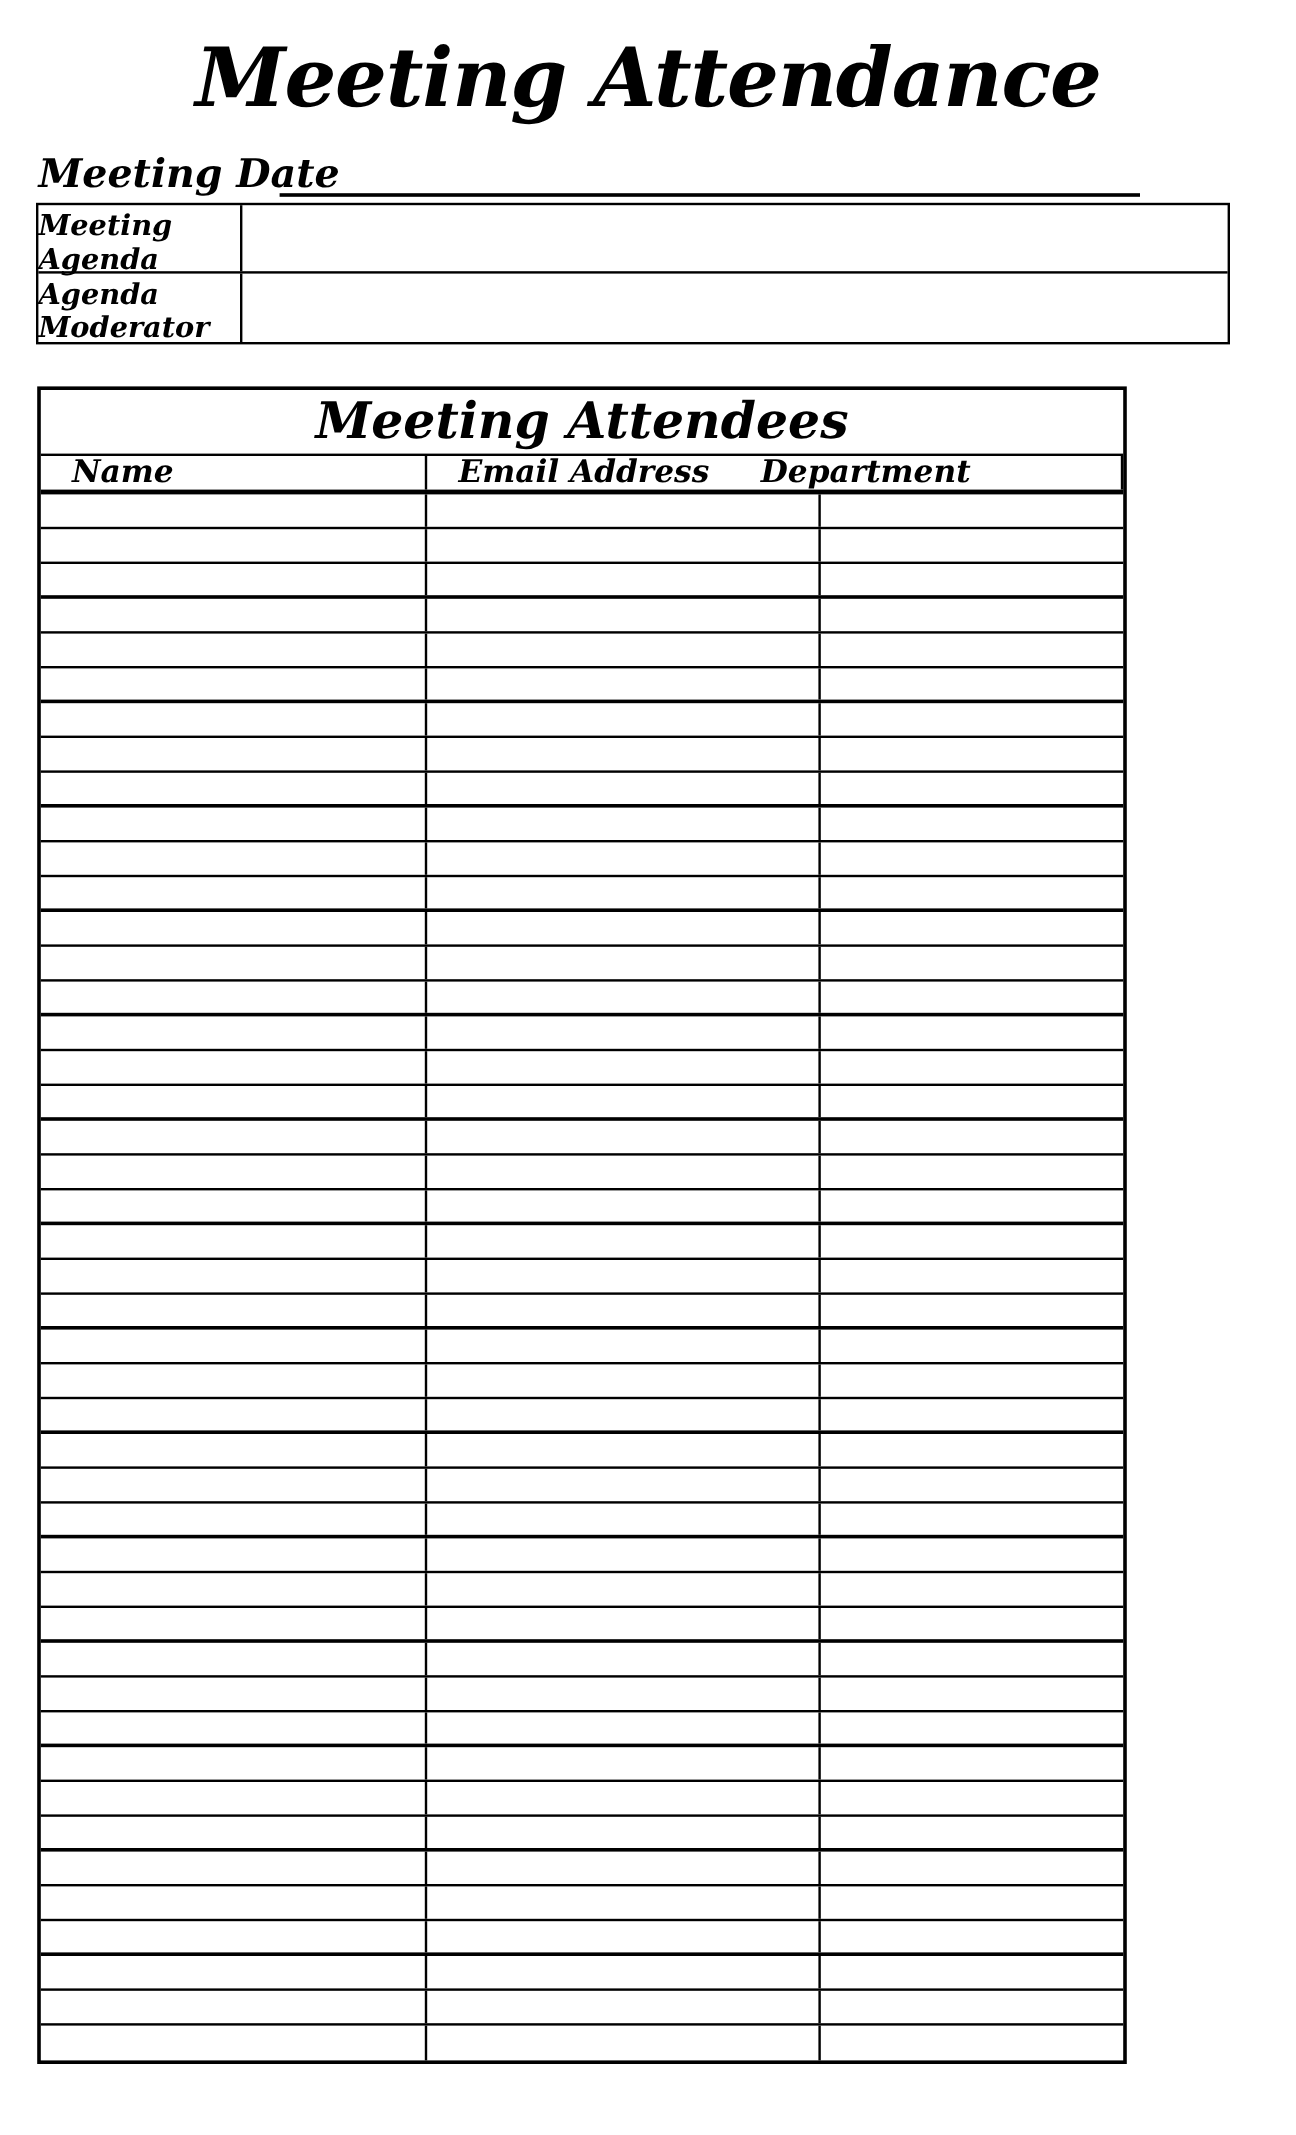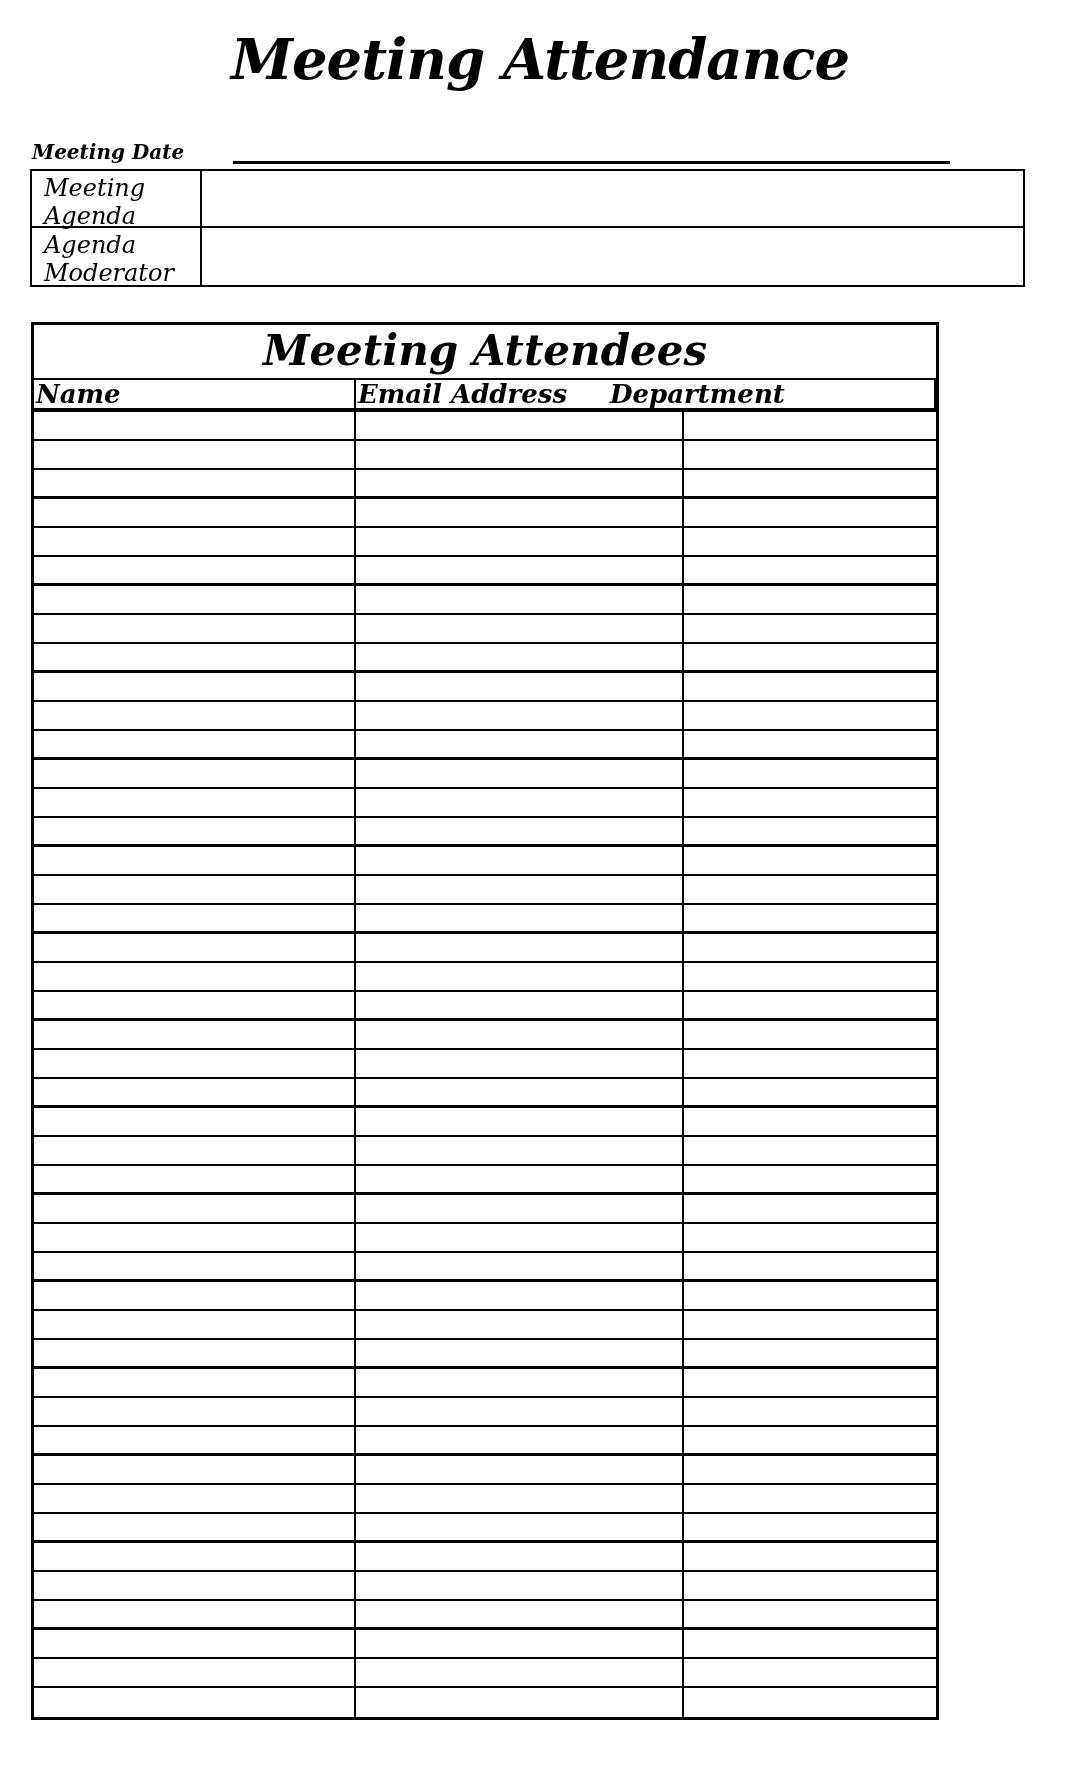--- a/index.html
+++ b/index.html
@@ -11,38 +11,38 @@
     font-family: "DejaVu Serif", "Liberation Serif", serif;
     color: #000;
   }
   .page { position: absolute; inset: 0; background: #fff; }
 
   
   .doc-title {
     position: absolute;
     top: 30px; left: 0; right: 0;
     text-align: center;
-    font-size: 56px;
+    font-size: 68px;
     font-weight: bold;
     font-style: italic;
     letter-spacing: -1px;
     line-height: 1.05;
     white-space: nowrap;
   }
 
   
   .date-line {
     position: absolute;
     top: 118px; left: 30px; right: 130px;
     height: 48px;
   }
   .date-label {
     position: absolute;
     left: 2px; bottom: 2px;
-    font-size: 20px;
+    font-size: 33px;
     font-weight: bold;
     font-style: italic;
     white-space: nowrap;
   }
   .date-underline {
     position: absolute;
     left: 203px; right: 0; bottom: 2px;
     height: 0;
     border-bottom: 3px solid #000;
   }
@@ -58,24 +58,24 @@
     display: flex;
     height: 57px;
     border-bottom: 2px solid #000;
   }
   .info-row:last-child { border-bottom: none; height: 57px; }
   .info-label {
     width: 170px;
     flex: 0 0 170px;
     border-right: 2px solid #000;
     font-size: 24px;
-    font-weight: normal;
+    font-weight: bold;
     font-style: italic;
     line-height: 28px;
-    padding: 3px 10px 0 12px;
+    padding: 3px 10px 0 0;
   }
   .info-value { flex: 1; }
 
   
   .attendees {
     position: absolute;
     top: 322px; left: 31px;
     width: 908px;
     border: 3px solid #000;
     background: #fff;
@@ -93,21 +93,21 @@
   .at-header {
     display: flex;
     height: 32px;
     border-bottom: 4px solid #000;
   }
   .at-hcell {
     font-size: 26px;
     font-weight: bold;
     font-style: italic;
     line-height: 27px;
-    padding: 1px 4px 0 2px;
+    padding: 1px 4px 0 26px;
     white-space: nowrap;
     overflow: hidden;
   }
   .at-hcell.c0 { flex: 0 0 322px; border-right: 2px solid #000; }
   .at-hcell.c1 { flex: 0 0 328px; border-right: 2px solid #000; }
   .at-hcell.c2 { flex: 1; }
 
   .at-row {
     display: flex;
     height: 29px;

